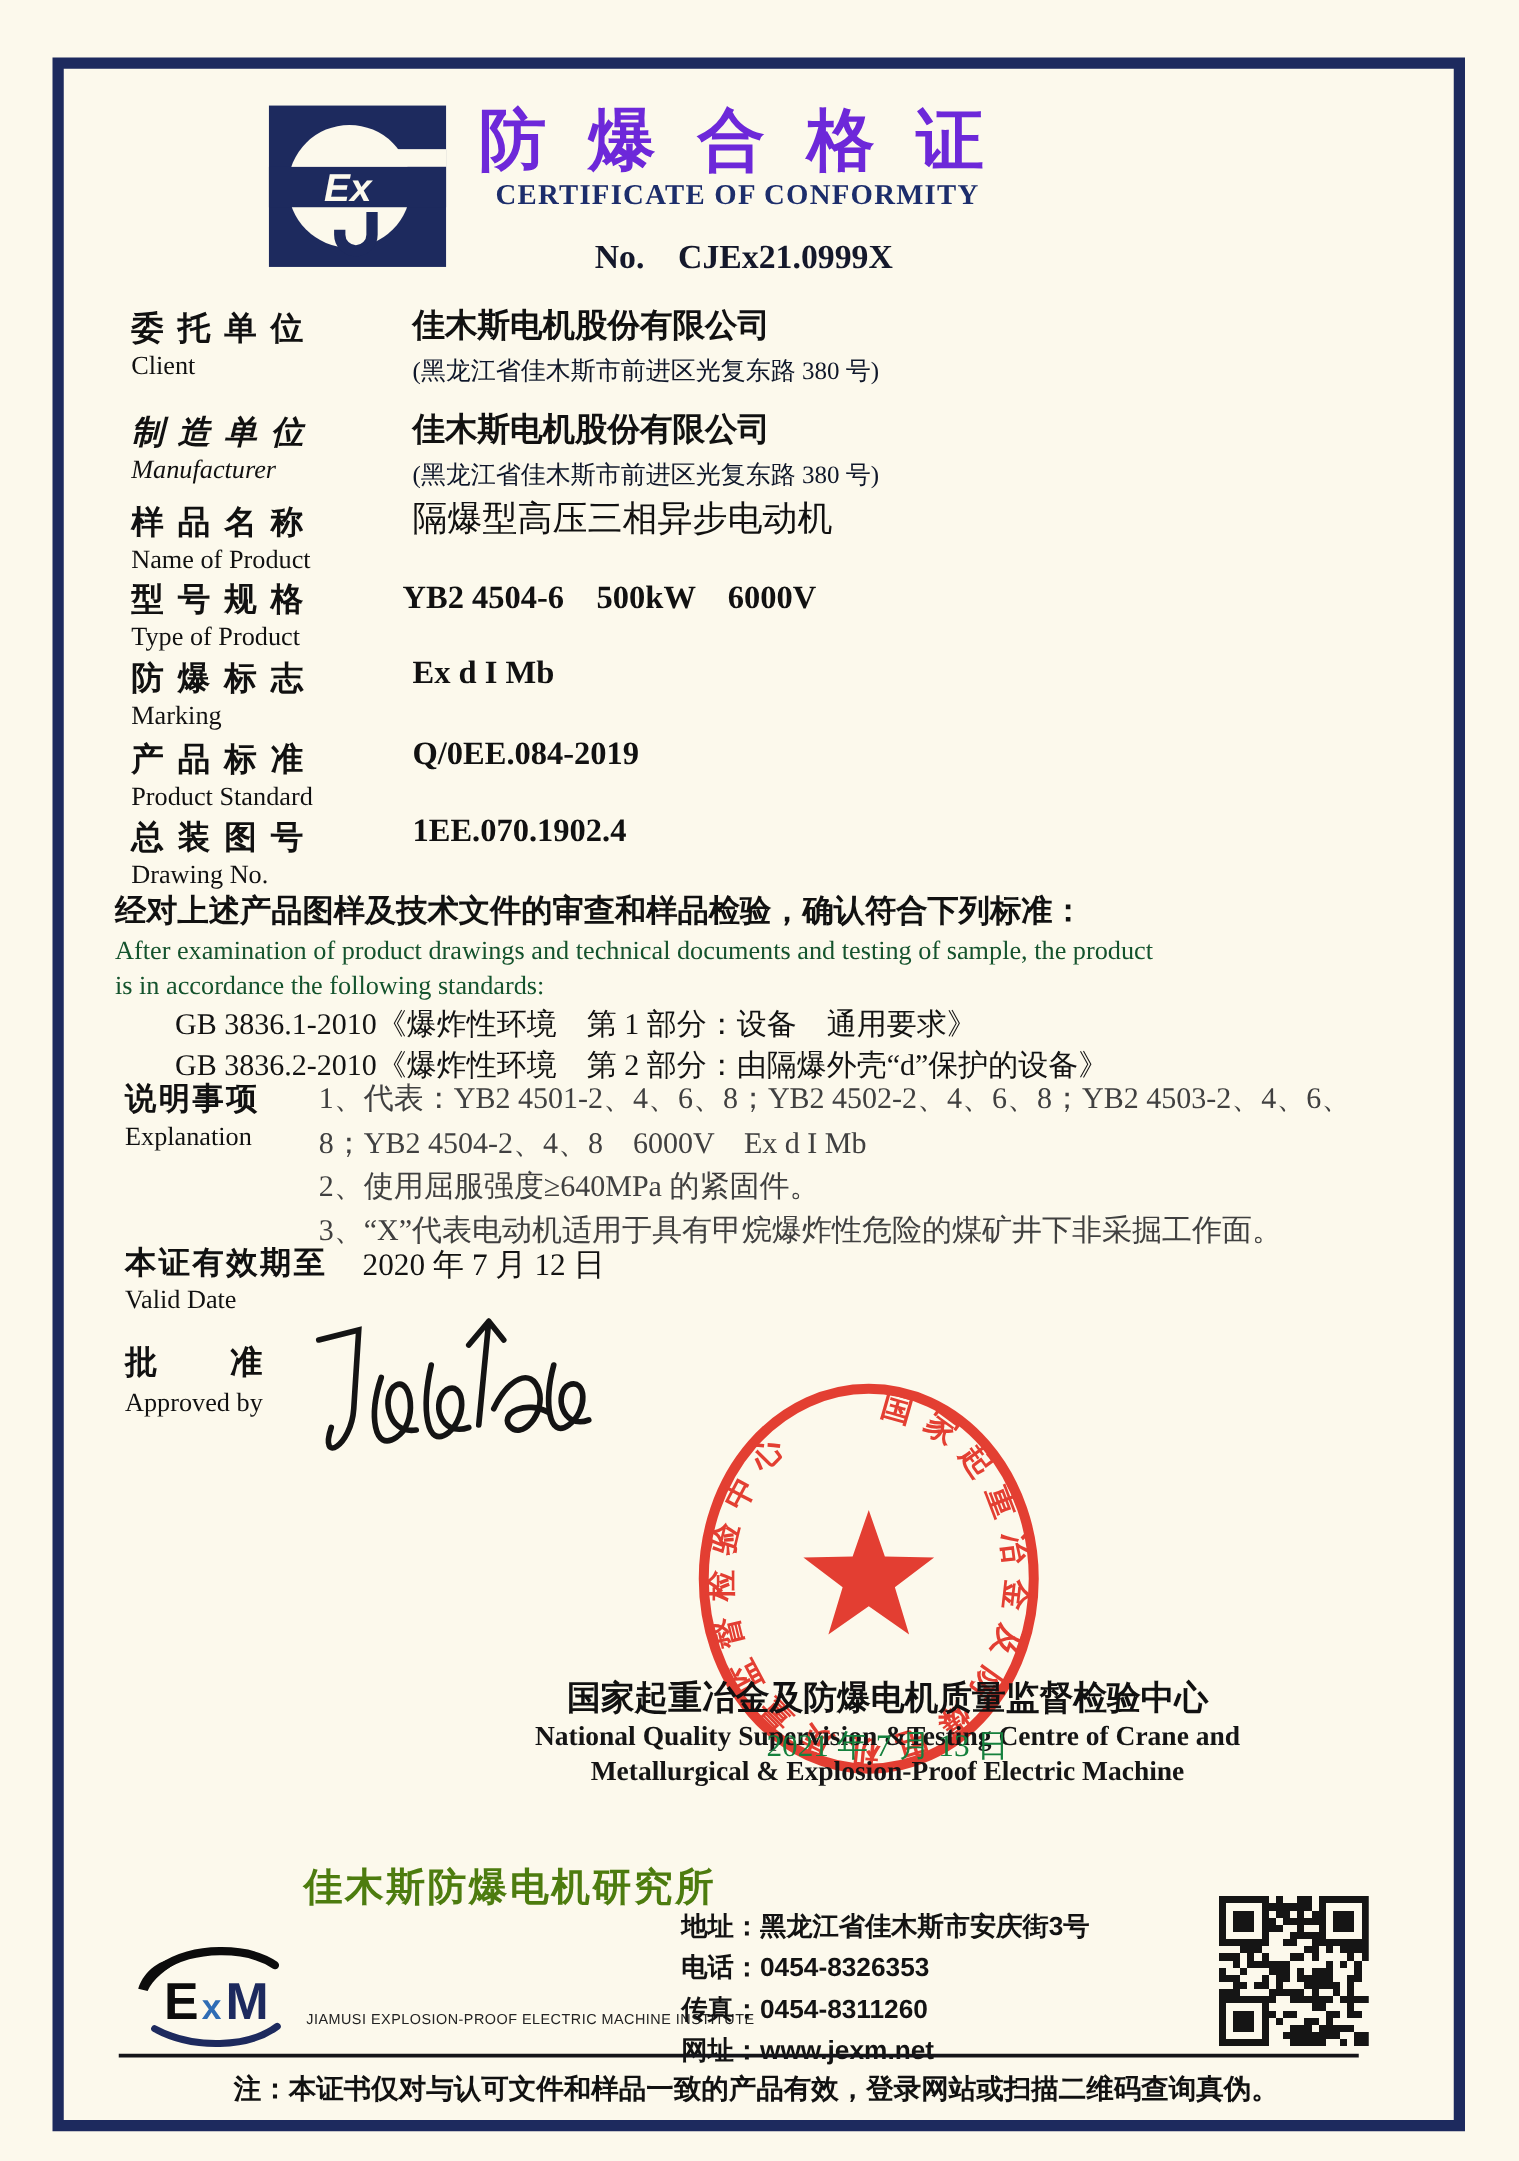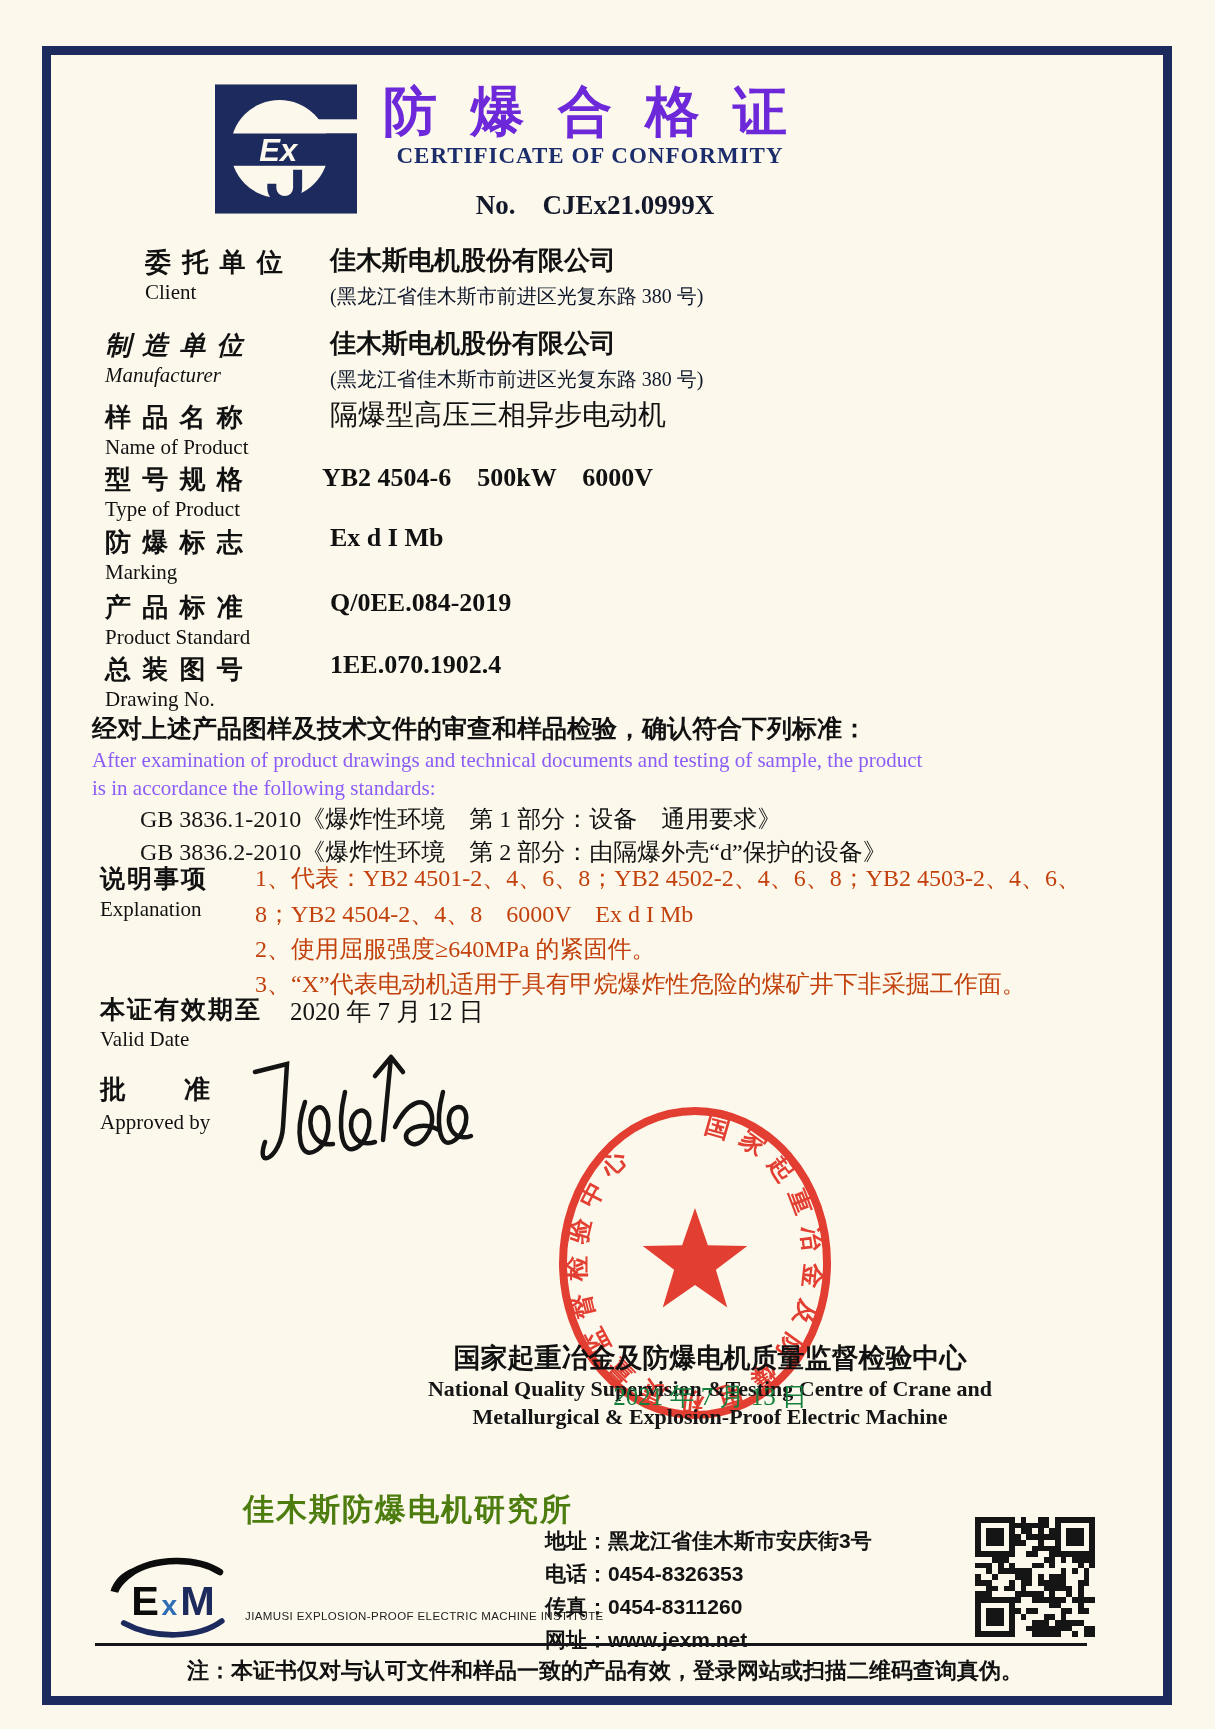--- a/index.html
+++ b/index.html
@@ -22,23 +22,23 @@
   .cert-no{left:0;top:190px;width:1190px;text-align:center;font-size:27px;font-weight:bold;color:#14182b;}
   
   .label-cn{font-family:"Liberation Sans",sans-serif;font-size:26px;font-weight:bold;color:#111;letter-spacing:2px;}
   .label-en{font-size:21px;color:#111;}
   .val-bold{font-family:"Liberation Sans",sans-serif;font-size:26px;font-weight:bold;color:#111;}
   .val-serif{font-size:26px;font-weight:bold;color:#111;}
   .val-cnserif{font-size:28px;color:#111;}
   .val-note{font-size:20px;color:#0f172a;}
   
   .stmt-cn{left:92px;top:712px;width:1040px;font-family:"Liberation Sans",sans-serif;font-size:25px;font-weight:bold;color:#111;}
-  .stmt-en{left:92px;width:1040px;font-size:21px;color:#8b5cf6;}
+  .stmt-en{left:92px;width:1040px;font-size:21px;color:#14532d;}
   .std-line{left:140px;width:990px;font-size:24px;color:#131313;}
-  .expl-item{left:255px;width:890px;font-size:24px;color:#c2410c;}
+  .expl-item{left:255px;width:890px;font-size:24px;color:#404040;}
   
   .auth-cn{left:400px;top:1340px;width:620px;text-align:center;font-family:"Liberation Sans",sans-serif;font-size:27px;font-weight:bold;color:#111;}
   .auth-en{left:400px;width:620px;text-align:center;font-size:22px;font-weight:bold;color:#151515;}
   .auth-date{left:400px;top:1380px;width:620px;text-align:center;font-size:25px;color:#15803d;}
   .inst-cn{left:243px;top:1489px;font-family:"Liberation Sans",sans-serif;font-size:31px;font-weight:bold;color:#4d7c0f;letter-spacing:2px;}
   .inst-en{left:245px;top:1610px;font-family:"Liberation Sans",sans-serif;font-size:11.5px;color:#222;letter-spacing:0.4px;}
   .contact-line{left:545px;font-family:"Liberation Sans",sans-serif;font-size:21px;font-weight:bold;color:#131313;}
   .footer-note{left:60px;top:1656px;width:1090px;text-align:center;font-family:"Liberation Sans",sans-serif;font-size:22px;font-weight:bold;color:#111;}
   .qr{left:975px;top:1516px;}
 </style>
@@ -55,21 +55,21 @@
   <text x="49" y="59" text-anchor="middle" font-family="Liberation Sans, sans-serif" font-size="24" font-weight="bold" font-style="italic" fill="#fcf9ec">Ex</text>
   <path d="M64,66 L64,80 A10,10 0 0 1 44,80 L44,77" fill="none" stroke="#1d2a5e" stroke-width="7"></path>
 </svg>
 
 <div class="abs title-cn">防 爆 合 格 证</div>
 <div class="abs title-en">CERTIFICATE OF CONFORMITY</div>
 <div class="abs cert-no">
   <span>No.</span> <span>CJEx21.0999X</span>
 </div>
 
-<div class="abs" style="left:105px;top:245px;margin-left:40px;">
+<div class="abs" style="left:105px;top:245px;">
   <div class="label-cn">委 托 单 位</div>
   <div class="label-en">Client</div>
 </div>
 <div class="abs val-bold" style="left:330px;top:243px;">佳木斯电机股份有限公司</div>
 <div class="abs val-note" style="left:330px;top:283px;">(黑龙江省佳木斯市前进区光复东路 380 号)</div>
 
 <div class="abs" style="left:105px;top:328px;font-style:italic;">
   <div class="label-cn">制 造 单 位</div>
   <div class="label-en">Manufacturer</div>
 </div>

